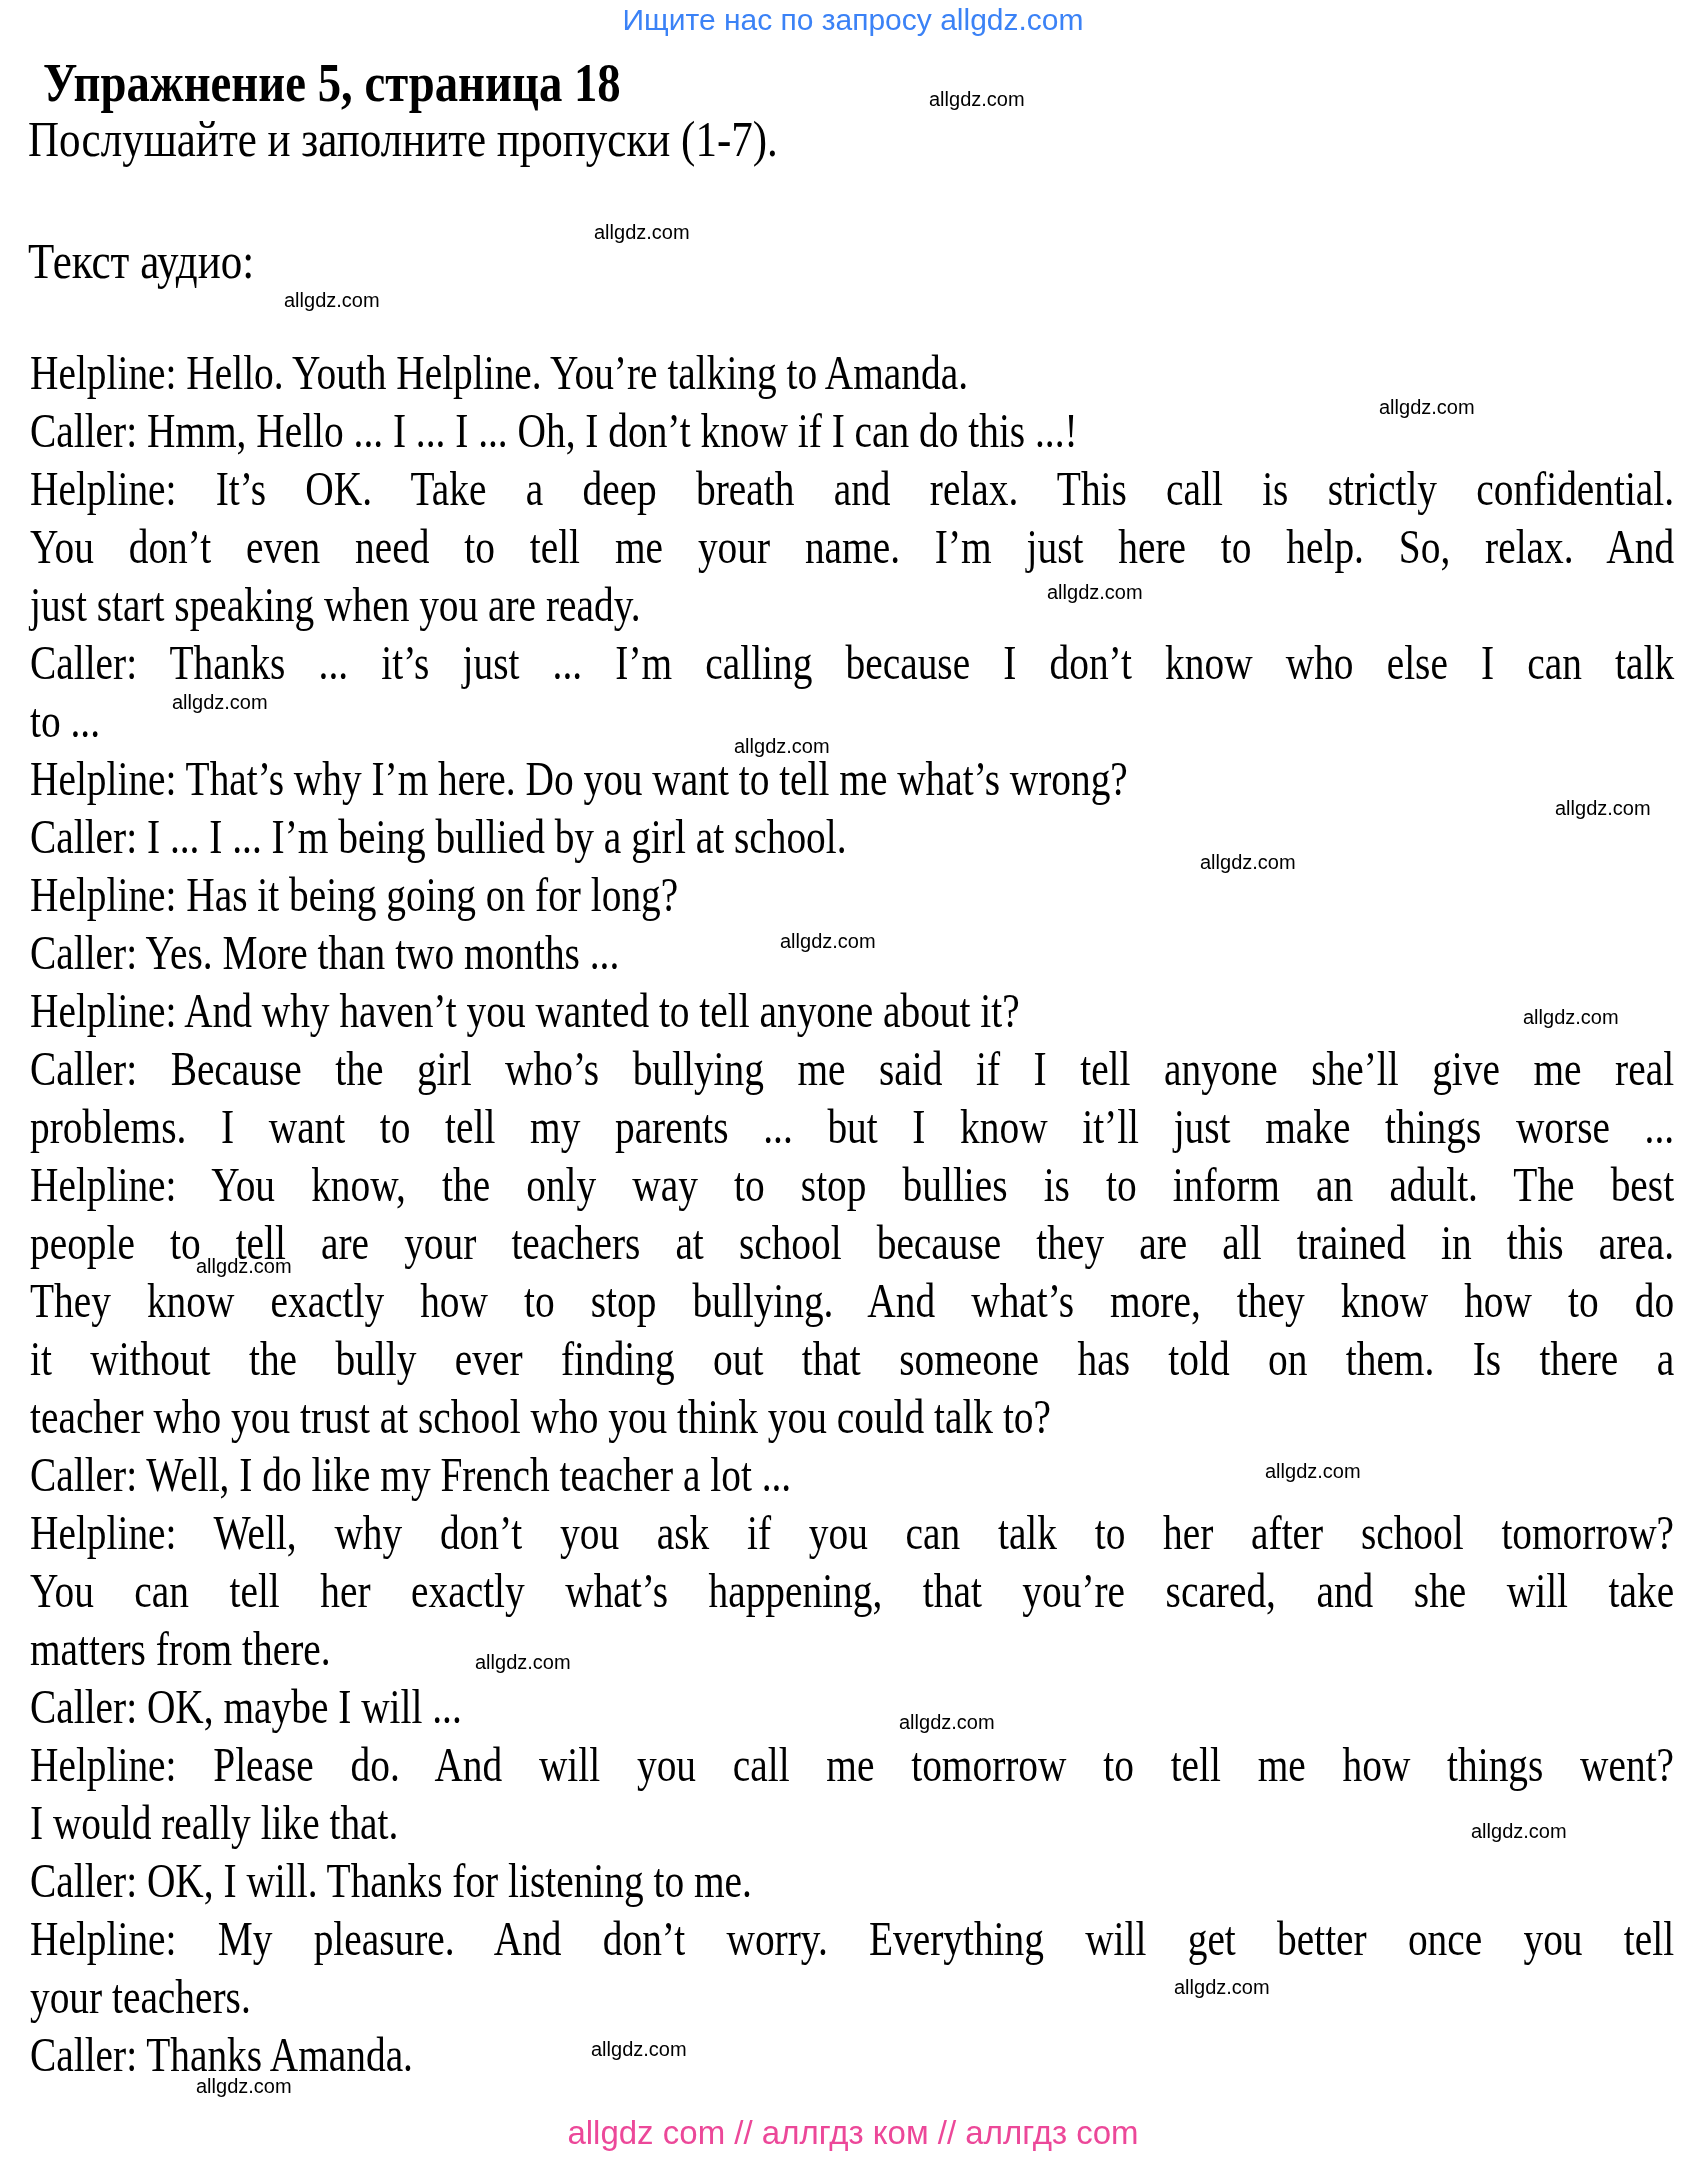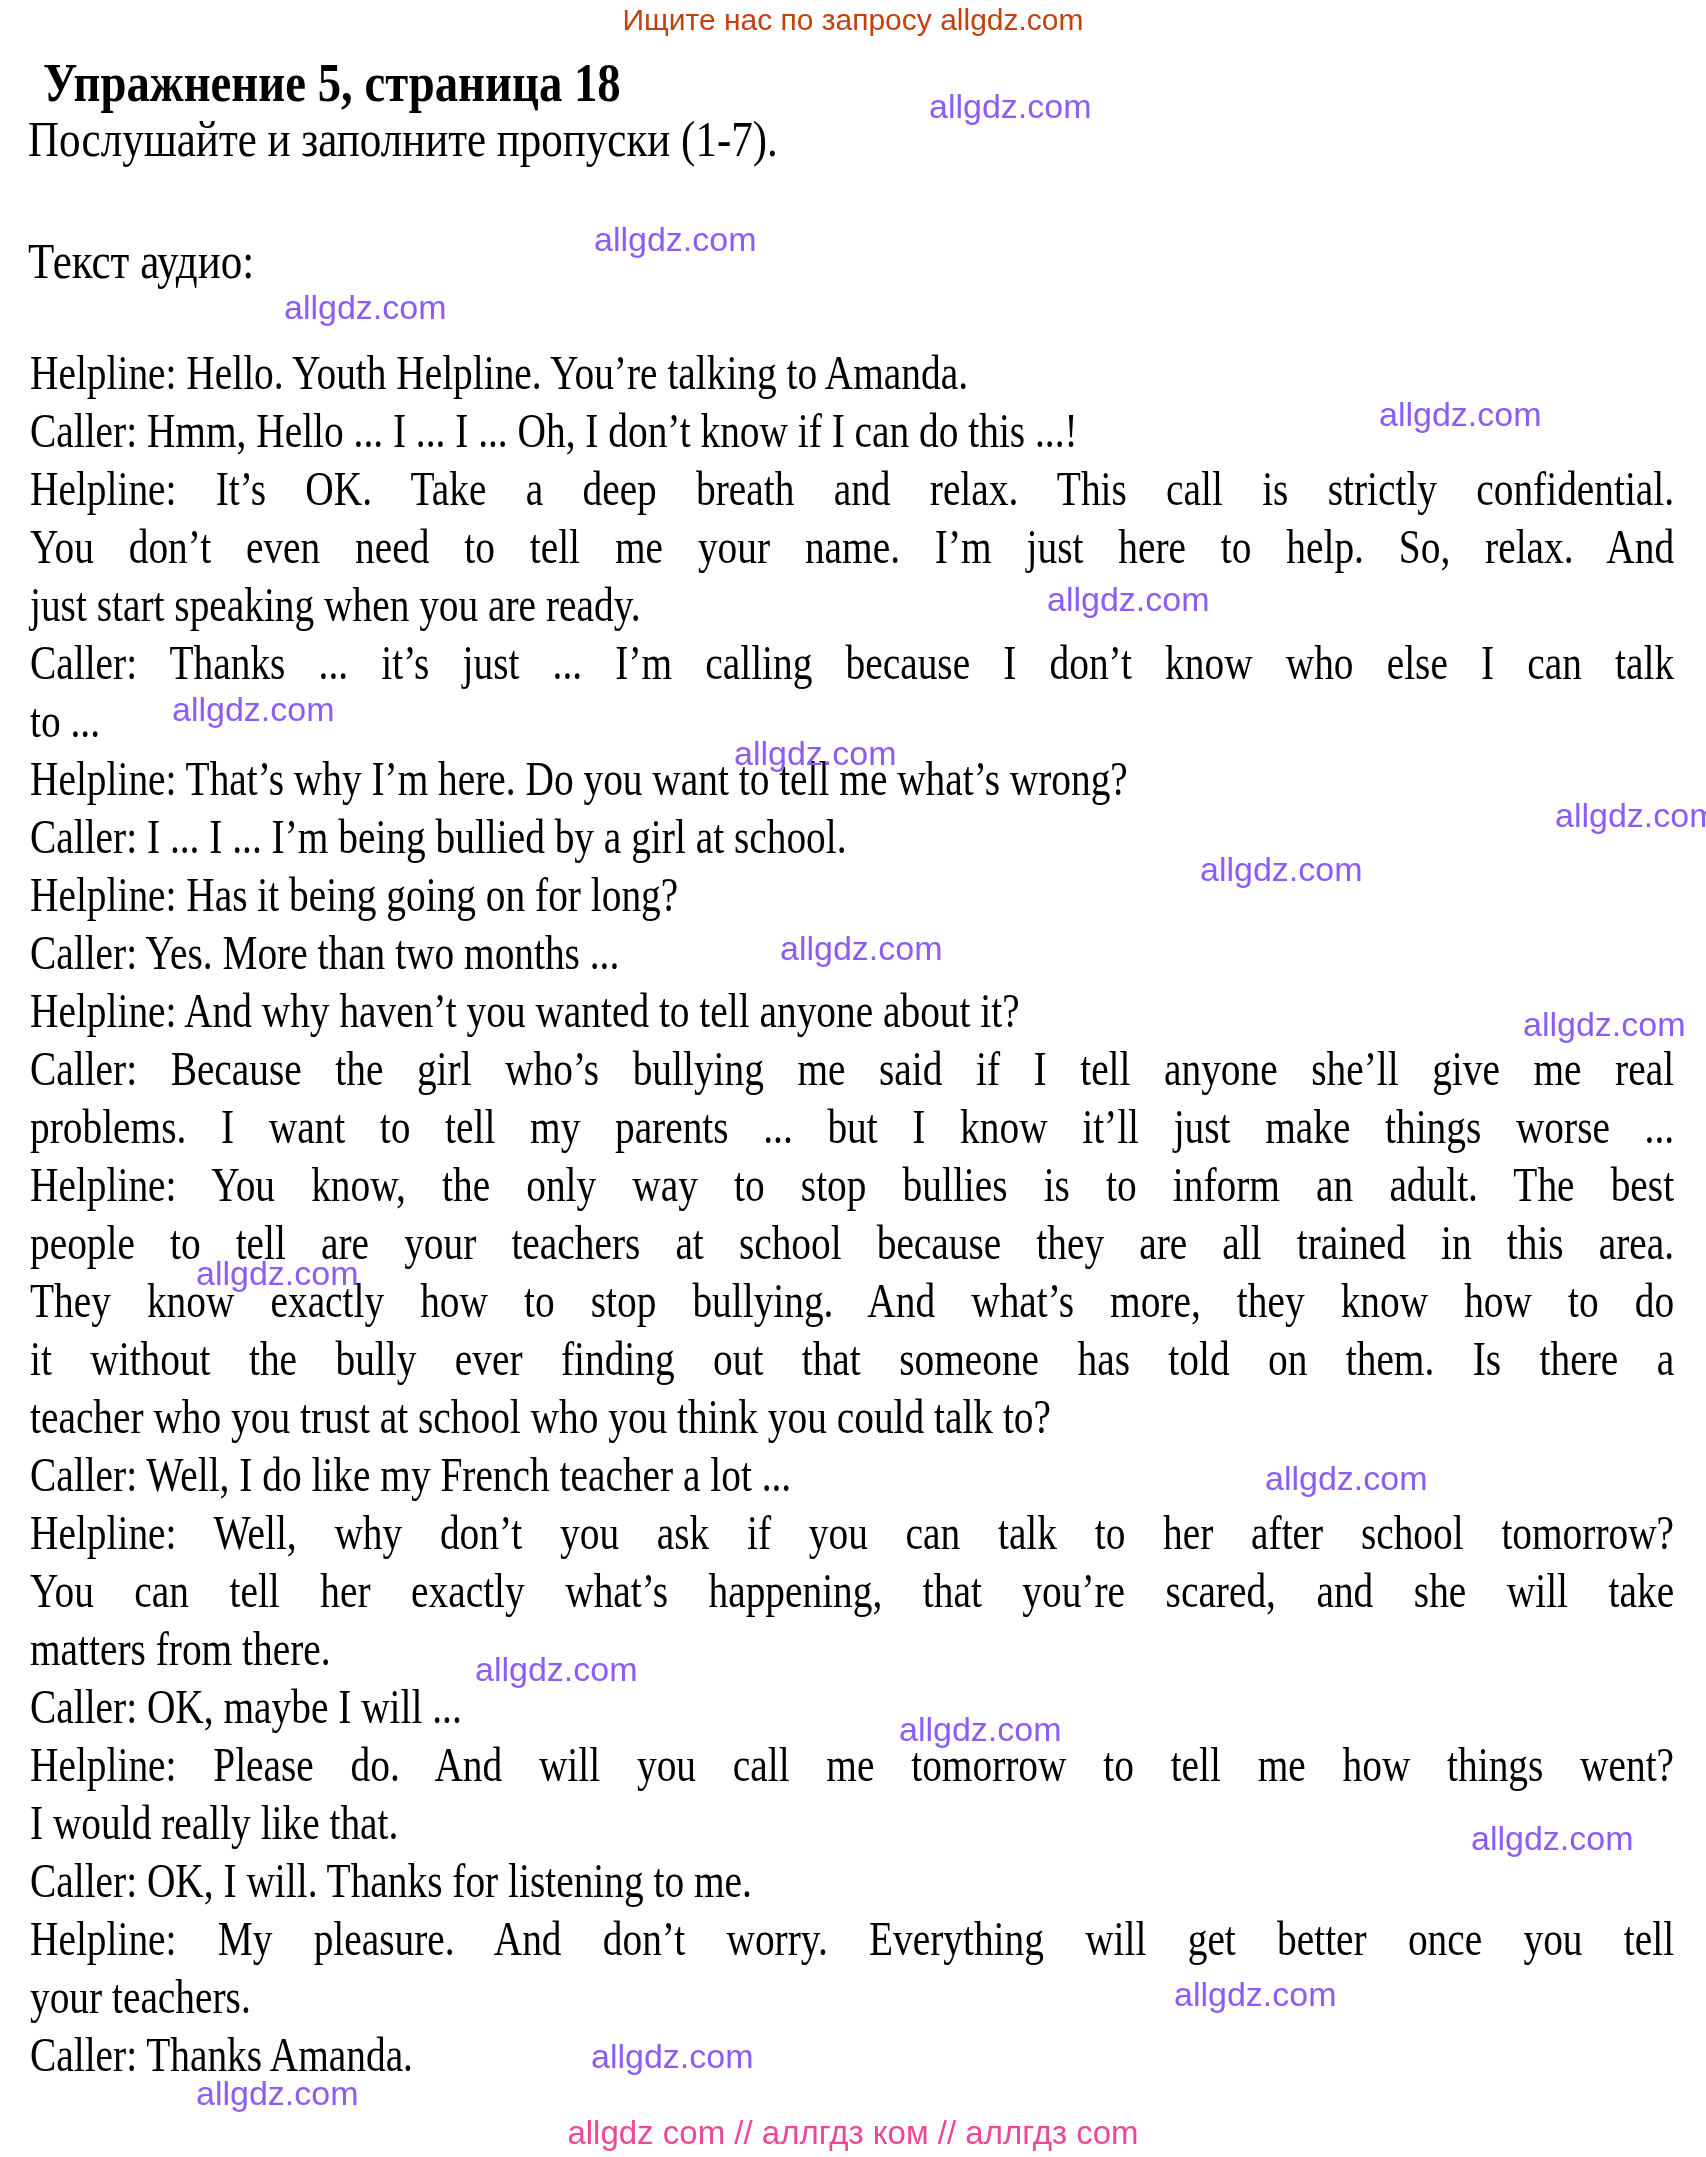--- a/index.html
+++ b/index.html
@@ -50,36 +50,36 @@
   }
   .line.j{
     white-space:normal;
     text-align:justify;
     text-align-last:justify;
   }
   
   .wm{
     position:absolute;
     font-family:"Liberation Sans", sans-serif;
-    font-size:34px;line-height:1;
-    color:#8b5cf6;
+    font-size:20px;line-height:1;
+    color:#000000;
     white-space:nowrap;
   }
   
   .footer{
     position:absolute;left:0;top:2115px;width:100%;
     text-align:center;
     font-family:"Liberation Sans", sans-serif;
     font-size:33px;line-height:1.1;
   }
 </style>
 </head>
 <body>
 
-<div class="top-banner" style="color: #c2410c;">Ищите нас по запросу allgdz.com</div>
+<div class="top-banner" style="color: #3b82f6;">Ищите нас по запросу allgdz.com</div>
 
 <div class="h-title">Упражнение 5, страница 18</div>
 <div class="h-sub">Послушайте и заполните пропуски (1-7).</div>
 <div class="h-audio">Текст аудио:</div>
 
 <div class="dialogue" id="dialogue">
     <div class="line">Helpline: Hello. Youth Helpline. You’re talking to Amanda.</div>
     <div class="line">Caller: Hmm, Hello ... I ... I ... Oh, I don’t know if I can do this ...!</div>
     <div class="line j">Helpline: It’s OK. Take a deep breath and relax. This call is strictly confidential.</div>
     <div class="line j">You don’t even need to tell me your name. I’m just here to help. So, relax. And</div>

